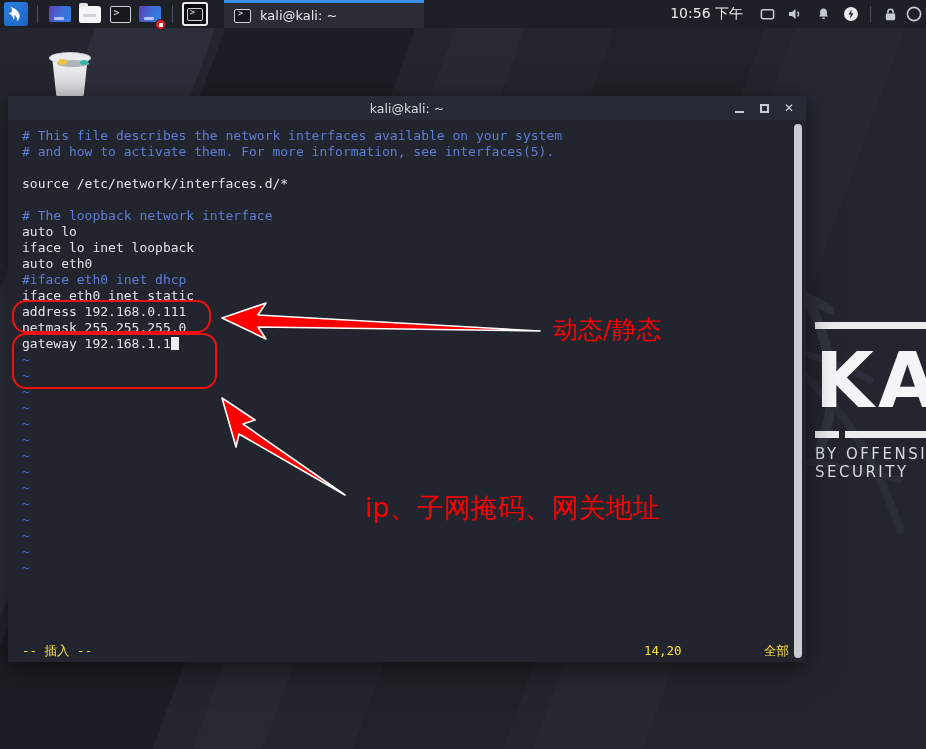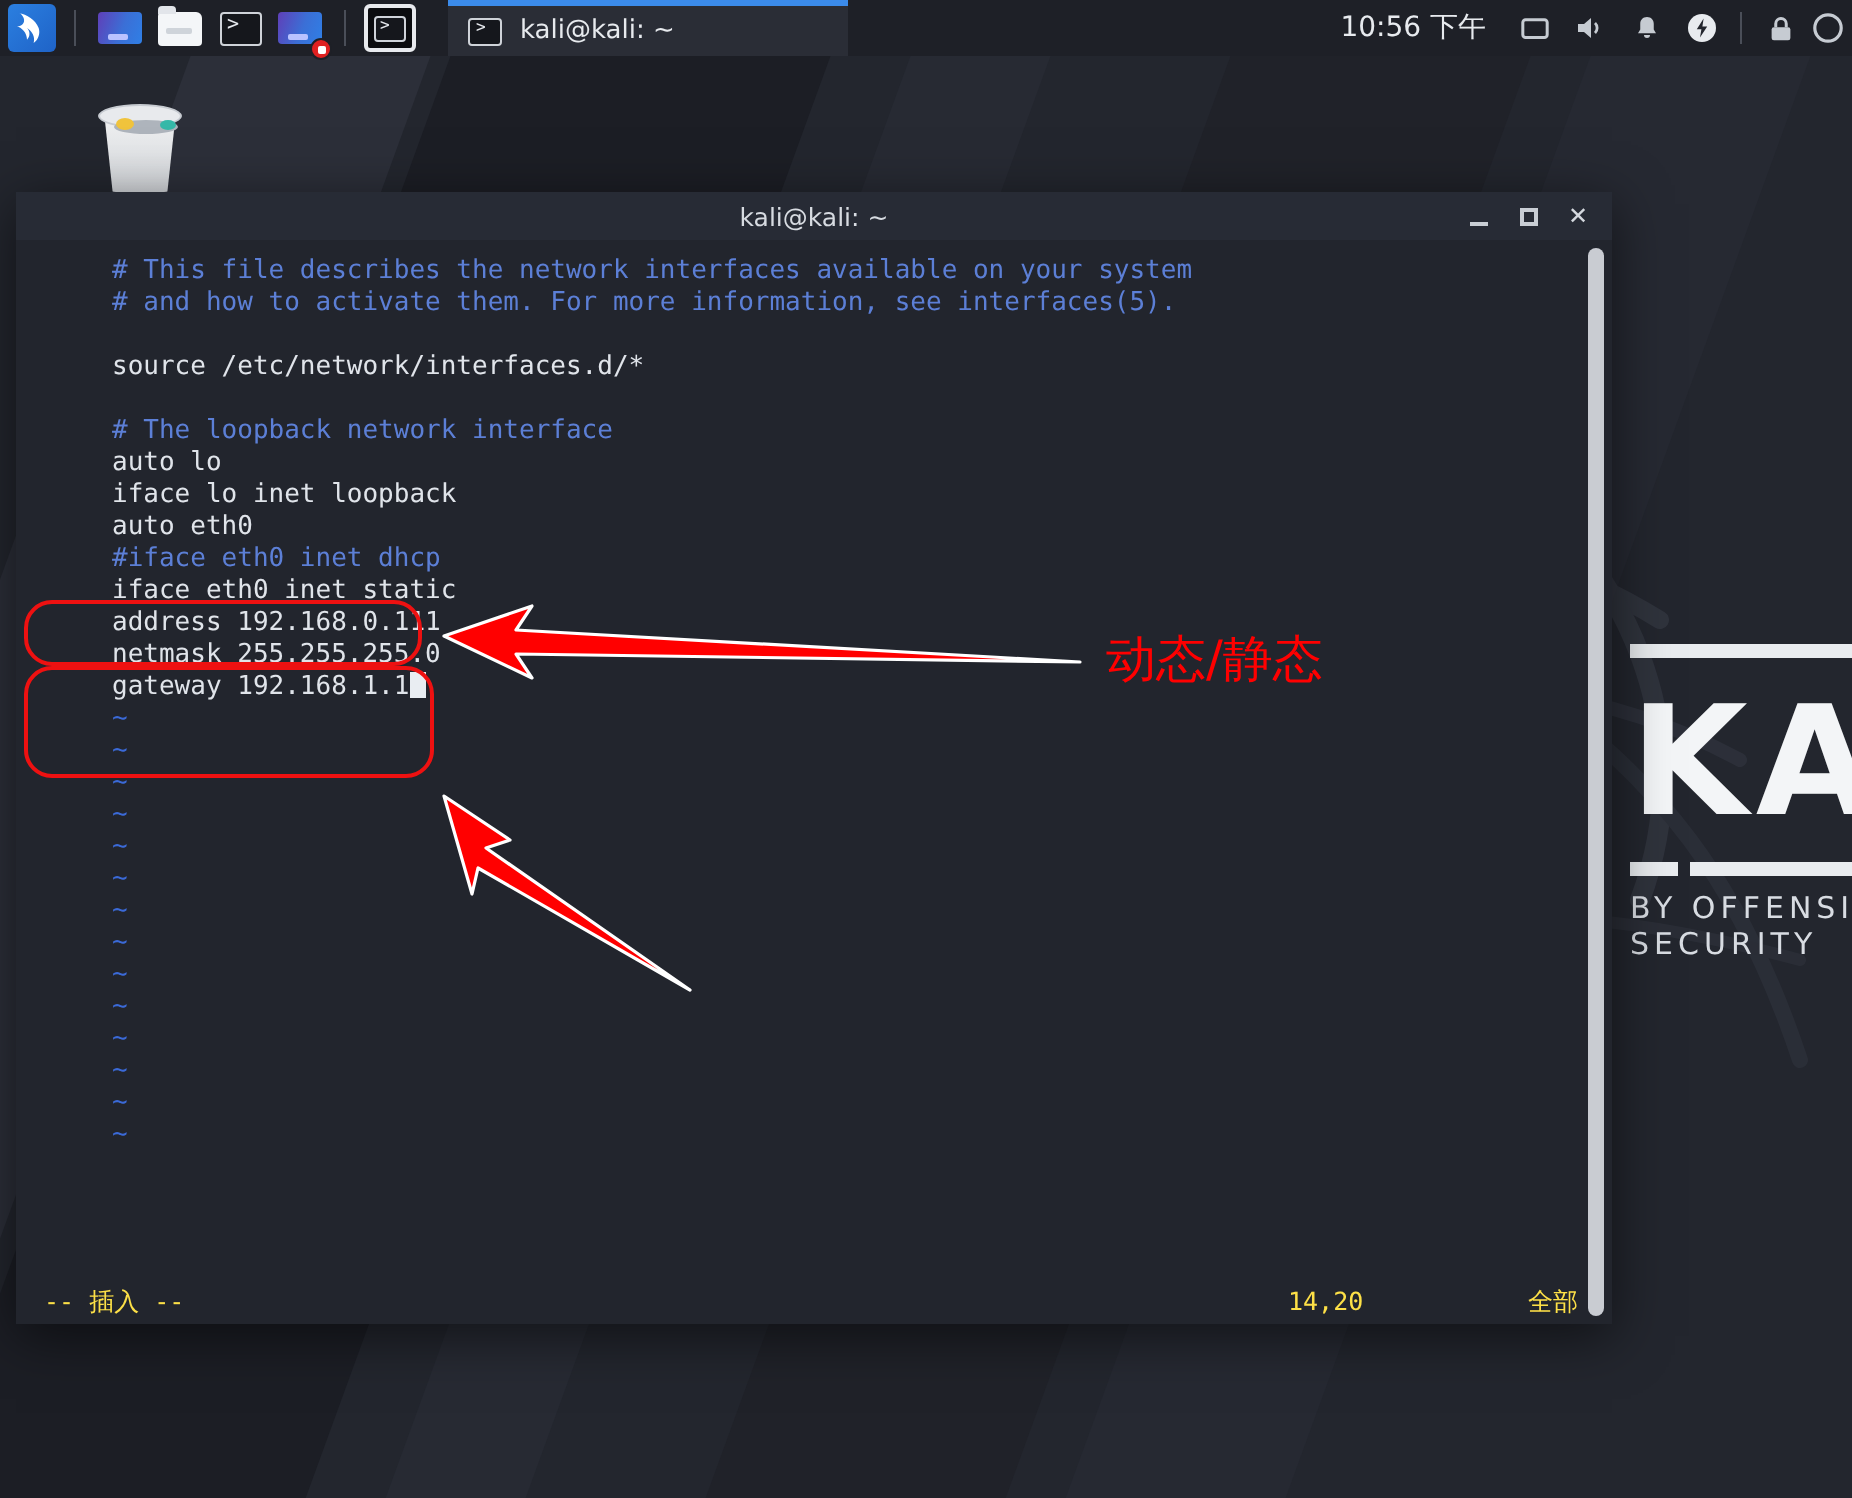--- a/index.html
+++ b/index.html
@@ -240,21 +240,20 @@
     overflow: hidden;
     font-family: "DejaVu Sans Mono", "Liberation Mono", monospace;
     font-size: 13px;
     line-height: 16px;
   }
   #term-text {
     position: absolute;
     left: 14px; top: 8px; right: 31px;
     white-space: pre;
     color: #e0e4ea;
-    margin-left: 34px;
   }
   .ln { height: 16px; }
   .c-comment { color: #5c7fd6; }
   .c-tilde { color: #3b6ad8; }
   .cursor-blk {
     display:inline-block; width: 8px; height: 13px;
     background: #e9edf2; vertical-align: -2px;
   }
 
   #term-status {
@@ -486,13 +485,14 @@
   <div class="red-box" id="box-addr"></div>
 
   <svg width="926" height="749" style="position:absolute;left:0;top:0;">
 
     <path d="M 222 318 L 266 303 L 258 315 L 540 331 L 258 327 L 266 339 Z" fill="#ff0000" stroke="#ffffff" stroke-width="1.6" stroke-linejoin="round"></path>
 
     <path d="M 222 398 L 255 420 L 243 424 L 345 495 L 239 434 L 236 447 Z" fill="#ff0000" stroke="#ffffff" stroke-width="1.6" stroke-linejoin="round"></path>
   </svg>
 
   <div class="annot-text" id="an-dyn">动态/静态</div>
+  <div class="annot-text" id="an-ip">ip、子网掩码、网关地址</div>
 </div>
 
 </body></html>

